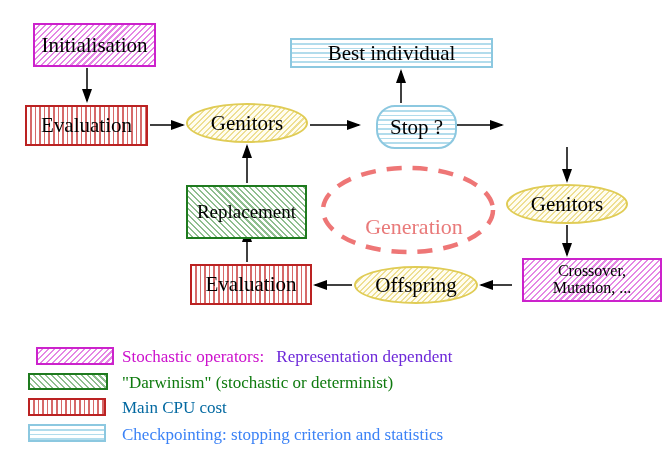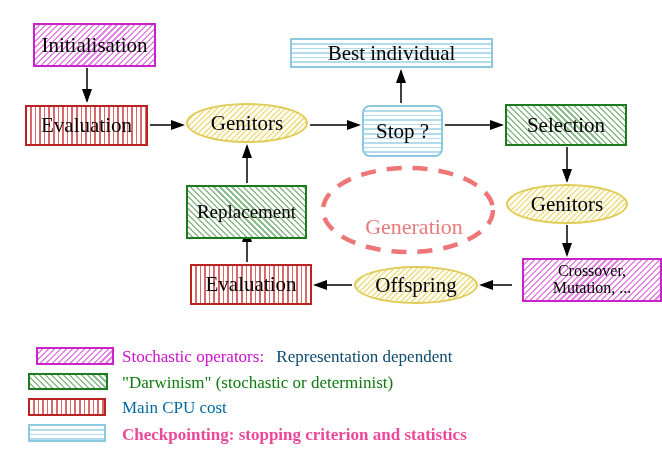--- a/index.html
+++ b/index.html
@@ -39,24 +39,24 @@
   .fs-repl{font-size:19px;}
   #generation-label{
     position:absolute;left:329px;top:194px;width:170px;text-align:center;
     color:#e97a7a;font-size:22px;margin-top:20px;
   }
   #svg-layer{position:absolute;left:0;top:0;pointer-events:none;}
   
   .legend-swatch{position:absolute;box-sizing:border-box;}
   .legend-text{position:absolute;font-size:17px;white-space:nowrap;}
   .lg-magenta{color:#cc11cc;}
-  .lg-gold{color:#0c4a6e;}
+  .lg-gold{color:#6d28d9;}
   .lg-green{color:#0e7a0e;}
   .lg-red{color:#0369a1;}
-  .lg-cyan{color:#ec4899;font-weight:bold;}
+  .lg-cyan{color:#3b82f6;}
 </style>
 </head>
 <body>
 
 <div id="canvas">
 
   <svg id="svg-layer" width="662" height="471" viewBox="0 0 662 471">
     <defs>
       <marker id="ah" markerUnits="userSpaceOnUse" markerWidth="14" markerHeight="10" refX="12" refY="5" orient="auto">
         <path d="M0,0 L14,5 L0,10 Z" fill="#000"></path>
@@ -77,23 +77,22 @@
   </svg>
 
   <div class="node hatch-magenta fs-node" style="left:25px;top:23px;width:123px;height:44px;">Initialisation</div>
 
   <div class="node lines-red fs-node" style="left:25px;top:105px;width:123px;height:41px;">Evaluation</div>
 
   <div class="node lines-cyan fs-node" style="left:290px;top:38px;width:203px;height:30px;">Best individual</div>
 
   <div class="node hatch-yellow ellipse fs-node" style="left:186px;top:103px;width:122px;height:40px;">Genitors</div>
 
-  <div class="node lines-cyan fs-node" style="left:362px;top:105px;width:81px;height:52px;border-radius:8px;">Stop ?</div>
+  <div class="node lines-cyan fs-node" style="left:376px;top:105px;width:81px;height:44px;border-radius:19px;">Stop ?</div>
 
-  <div class="node hatch-green fs-node" style="left:505px;top:104px;width:122px;height:42px;">Selection</div>
 
   <div class="node hatch-green fs-repl" style="left:186px;top:185px;width:121px;height:54px;">Replacement</div>
 
   <div id="generation-label">Generation</div>
 
   <div class="node hatch-yellow ellipse fs-node" style="left:506px;top:184px;width:122px;height:40px;">Genitors</div>
 
   <div class="node hatch-magenta fs-small" style="left:514px;top:258px;width:140px;height:44px;flex-direction:column;">
     <span>Crossover,</span>
     <span>Mutation, ...</span>

